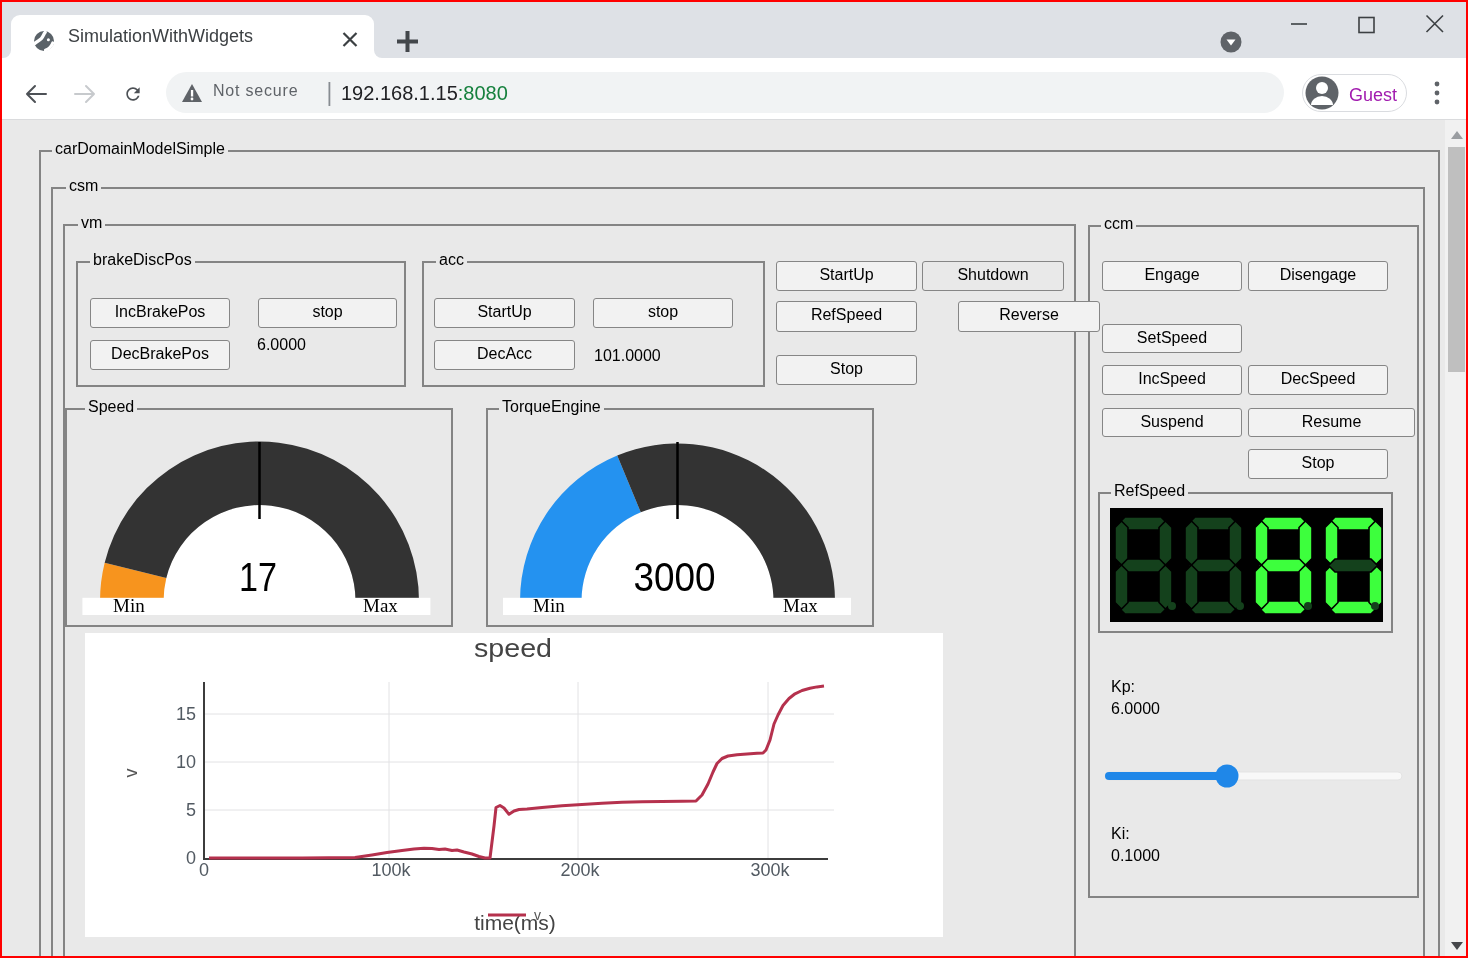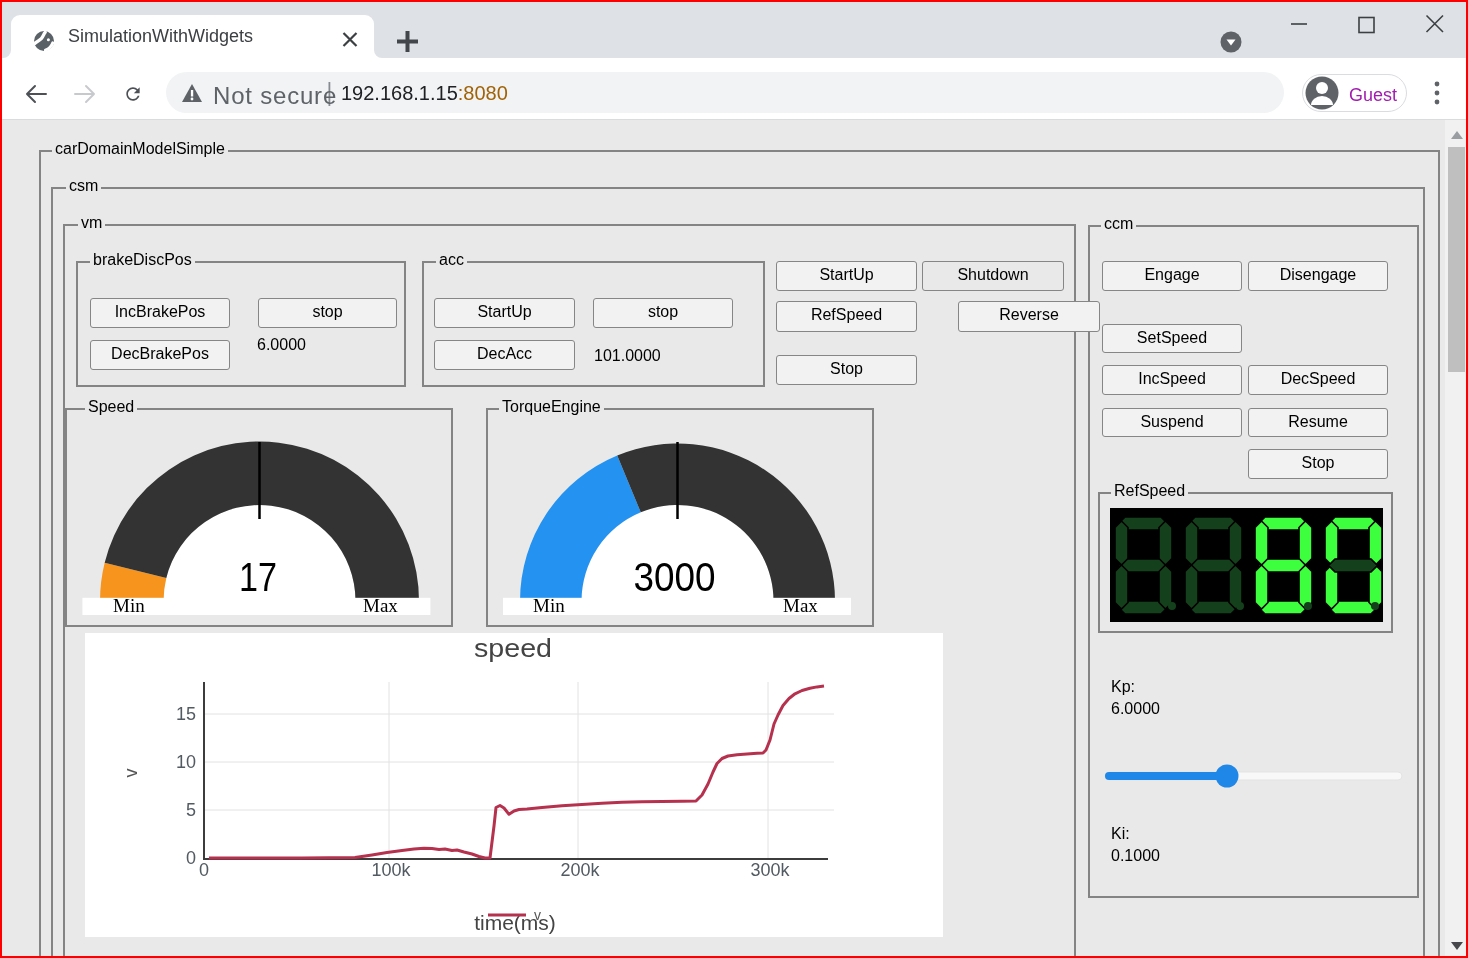--- a/index.html
+++ b/index.html
@@ -102,22 +102,22 @@
       <circle cx="0" cy="-5" r="6" fill="#fff"></circle>
       <path d="M-11,12 a11,9 0 0 1 22,0 z" fill="#fff"></path>
     </g>
 
     <g fill="#5f6368">
       <circle cx="1435" cy="26" r="2.4"></circle>
       <circle cx="1435" cy="35" r="2.4"></circle>
       <circle cx="1435" cy="44" r="2.4"></circle>
     </g>
   </svg>
-  <div class="abs" style="left:211px;top:80px;font-size:24px;color:#5f6368;letter-spacing:0.8px">Not secure</div>
-  <div class="abs" style="left:339px;top:80px;font-size:20px;color:#202124">192.168.1.15<span style="color:#a16207">:8080</span></div>
+  <div class="abs" style="left:211px;top:80px;font-size:16px;color:#5f6368;letter-spacing:0.8px">Not secure</div>
+  <div class="abs" style="left:339px;top:80px;font-size:20px;color:#202124">192.168.1.15<span style="color:#15803d">:8080</span></div>
   <div class="abs" style="left:1347px;top:83px;font-size:18px;color:#a21caf">Guest</div>
 
   <div id="page"></div>
   <div class="abs" style="left:0;top:117px;width:1464px;height:1px;background:#dadbdd"></div>
 
   <div id="sbar"></div>
   <div id="sthumb"></div>
   <svg class="abs" style="left:1443px;top:118px" width="23" height="838" viewBox="0 0 23 838">
     <path d="M6,19 h12 l-6,-8 z" fill="#9a9da1"></path>
     <path d="M6,822 h12 l-6,8 z" fill="#46484b"></path>
@@ -164,21 +164,21 @@
   <div class="btn" style="left:774px;top:299px;width:141px;height:31px">RefSpeed</div>
   <div class="btn" style="left:956px;top:299px;width:142px;height:31px">Reverse</div>
   <div class="btn" style="left:774px;top:353px;width:141px;height:30px">Stop</div>
 
   <div class="btn" style="left:1100px;top:259px;width:140px;height:30px">Engage</div>
   <div class="btn" style="left:1246px;top:259px;width:140px;height:30px">Disengage</div>
   <div class="btn" style="left:1100px;top:322px;width:140px;height:29px">SetSpeed</div>
   <div class="btn" style="left:1100px;top:363px;width:140px;height:30px">IncSpeed</div>
   <div class="btn" style="left:1246px;top:363px;width:140px;height:30px">DecSpeed</div>
   <div class="btn" style="left:1100px;top:406px;width:140px;height:29px">Suspend</div>
-  <div class="btn" style="left:1246px;top:406px;width:140px;height:29px">Resume</div>
+  <div class="btn" style="left:1246px;top:406px;width:167px;height:29px">Resume</div>
   <div class="btn" style="left:1246px;top:447px;width:140px;height:30px">Stop</div>
 
   <svg class="abs" style="left:63px;top:406px" width="388" height="219" viewBox="0 0 388 219">
     <path d="M98.5,193 A96,96 0 0 1 290.5,193 Z" fill="#fff"></path>
     <path d="M35.0,193.0 A159.5,159.5 0 0 1 39.67,154.68 L101.31,169.94 A96,96 0 0 0 98.5,193.0 Z" fill="#f7941e"></path>
     <path d="M39.67,154.68 A159.5,159.5 0 0 1 354.0,193.0 L290.5,193.0 A96,96 0 0 0 101.31,169.94 Z" fill="#333333"></path>
     <line x1="194.5" y1="34" x2="194.5" y2="111" stroke="#000" stroke-width="2.5"></line>
     <rect x="17.4" y="189.8" width="348" height="17.2" fill="#fff"></rect>
     <text x="193" y="182.5" font-size="40" fill="#000" text-anchor="middle" font-family="Liberation Sans" textLength="38" lengthAdjust="spacingAndGlyphs">17</text>
     <text x="48" y="204" font-size="19" fill="#000" font-family="Liberation Serif">Min</text>

